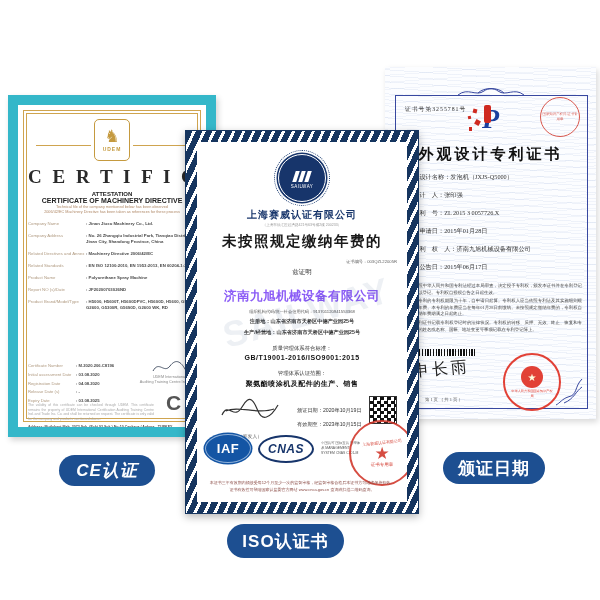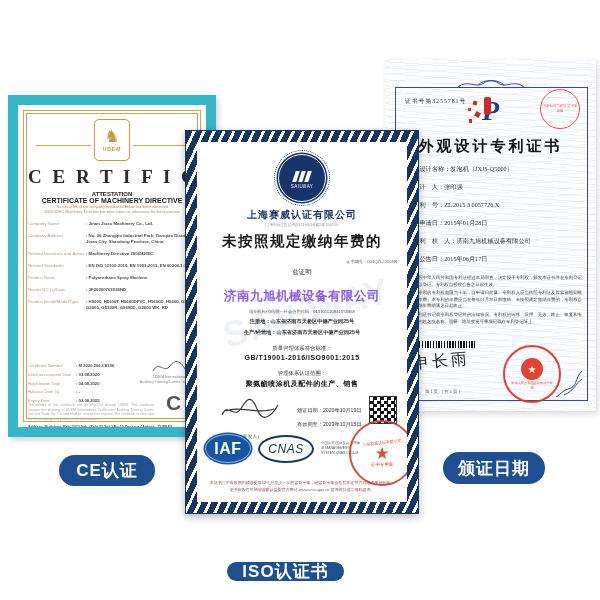--- a/index.html
+++ b/index.html
@@ -3,22 +3,22 @@
 <meta charset="utf-8">
 <style>
   html,body{margin:0;padding:0;background:#fff;}
   #stage{position:relative;width:600px;height:600px;background:#fff;overflow:hidden;
          font-family:"Liberation Sans",sans-serif;}
 
   
   .pill{position:absolute;z-index:6;background:#1d4f91;color:#fff;border-radius:17px;
         display:flex;align-items:center;justify-content:center;font-size:17px;font-weight:bold;
         letter-spacing:1px;}
-  #pill-ce{left:59px;top:455px;width:96px;height:31px;}
-  #pill-iso{left:227px;top:562px;width:117px;height:19px;}
+  #pill-ce{left:59px;top:455px;width:96px;height:31px;font-style:italic;}
+  #pill-iso{left:227px;top:524px;width:117px;height:34px;}
   #pill-patent{left:443px;top:452px;width:102px;height:32px;}
 
   
   .ce{position:absolute;left:8px;top:95px;width:208px;height:342px;z-index:1;
       background:#34b7c9;padding:10px;box-sizing:border-box;box-shadow:2px 3px 6px rgba(0,0,0,.18);}
   .ce-inner{position:relative;background:#fff;width:100%;height:100%;overflow:hidden;}
   .gold-frame{position:absolute;inset:5px;border:1px solid #cfa44f;pointer-events:none;}
   .gold-frame2{position:absolute;inset:8px;border:0.5px solid #cfa44f;pointer-events:none;}
   .ce-content{position:absolute;inset:10px;font-size:5px;color:#555;}
   .udem-emblem{width:34px;height:40px;border:1.5px solid #c59a3f;border-radius:5px;
@@ -84,37 +84,37 @@
   .iso-stdlb{text-align:center;font-size:5.4px;color:#333;margin-top:9px;}
   .iso-stdvl{text-align:center;font-size:7px;font-weight:bold;color:#111;margin-top:2px;
       letter-spacing:0.5px;}
   .iso-sign{position:absolute;left:18px;top:255px;width:70px;text-align:center;}
   .iso-signer{font-size:4.8px;color:#555;margin-top:6px;}
   .iso-dates{position:absolute;left:100px;top:262px;font-size:5.2px;color:#333;line-height:2.6;}
   .iso-qr{position:absolute;right:10px;top:254px;width:26px;height:26px;border:1px solid #333;
       background:repeating-conic-gradient(#111 0% 25%,#fff 0% 50%) 0 0/7px 7px;}
   .iso-logos{position:absolute;left:8px;top:292px;display:flex;align-items:center;gap:7px;}
   .iaf{width:44px;height:27px;border-radius:50%;background:#1455a4;border:1.5px solid #8fb0d8;
-      color:#fff;display:flex;align-items:center;justify-content:center;font-size:16px;
+      color:#fff;display:flex;align-items:center;justify-content:center;font-size:13px;
       font-weight:bold;letter-spacing:0.5px;box-shadow:0 0 0 1.5px #1455a4;}
   .cnas{min-width:46px;height:24px;border:2px solid #17356b;border-radius:50%;color:#17356b;
-      display:flex;align-items:center;justify-content:center;font-size:12px;font-weight:normal;
+      display:flex;align-items:center;justify-content:center;font-size:12px;font-weight:bold;
       font-style:italic;letter-spacing:0.5px;padding:0 3px;}
   .cnas-txt{font-size:3.4px;color:#555;line-height:1.5;width:42px;}
   .iso-stamp{position:absolute;right:-8px;top:278px;width:62px;height:62px;border:2px solid #d23a2e;
       border-radius:50%;color:#d23a2e;opacity:.9;display:flex;flex-direction:column;
       align-items:center;justify-content:center;background:rgba(255,255,255,0);}
   .iso-stamp .top{font-size:4px;transform:rotate(-6deg);width:48px;text-align:center;}
   .iso-stamp .star{font-size:17px;line-height:1;}
   .iso-stamp .bot{font-size:4.5px;}
   .iso-footer{position:absolute;left:0;bottom:8px;width:100%;text-align:center;font-size:4px;
       color:#8a4a44;line-height:1.7;}
 
   
-  .pat{position:absolute;left:385px;top:59px;width:211px;height:352px;z-index:2;background:#fcfdff;
+  .pat{position:absolute;left:385px;top:67px;width:211px;height:352px;z-index:2;background:#fcfdff;
       box-shadow:2px 3px 6px rgba(0,0,0,.15);overflow:hidden;
       background-image:
         repeating-linear-gradient(4deg,rgba(110,140,200,.10) 0 1px,transparent 1px 6px),
         repeating-linear-gradient(-4deg,rgba(110,140,200,.08) 0 1px,transparent 1px 7px);}
   .pat-frame{position:absolute;left:10px;right:8px;top:28px;bottom:10px;border:1.5px solid #3848a0;
       pointer-events:none;}
   .pat-flourish-top{position:absolute;top:18px;left:50%;transform:translateX(-50%);z-index:2;}
   .pat-flourish-corner{position:absolute;right:12px;bottom:12px;}
   .pat-certno{position:absolute;left:20px;top:38px;font-family:"Liberation Serif",serif;
       font-size:5.8px;color:#333;letter-spacing:1px;}

